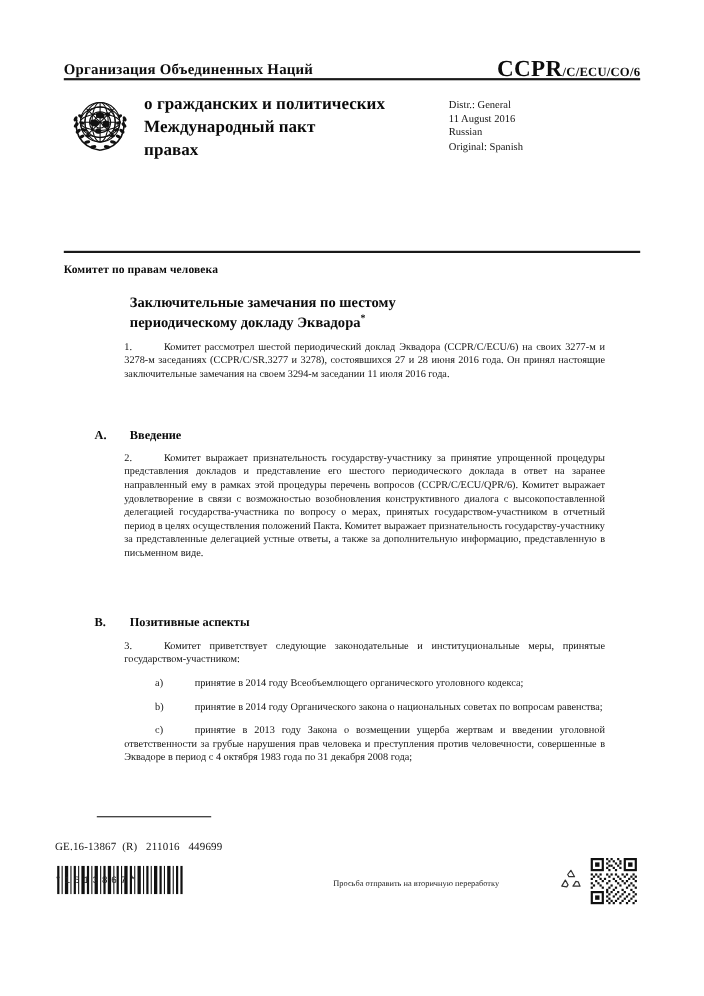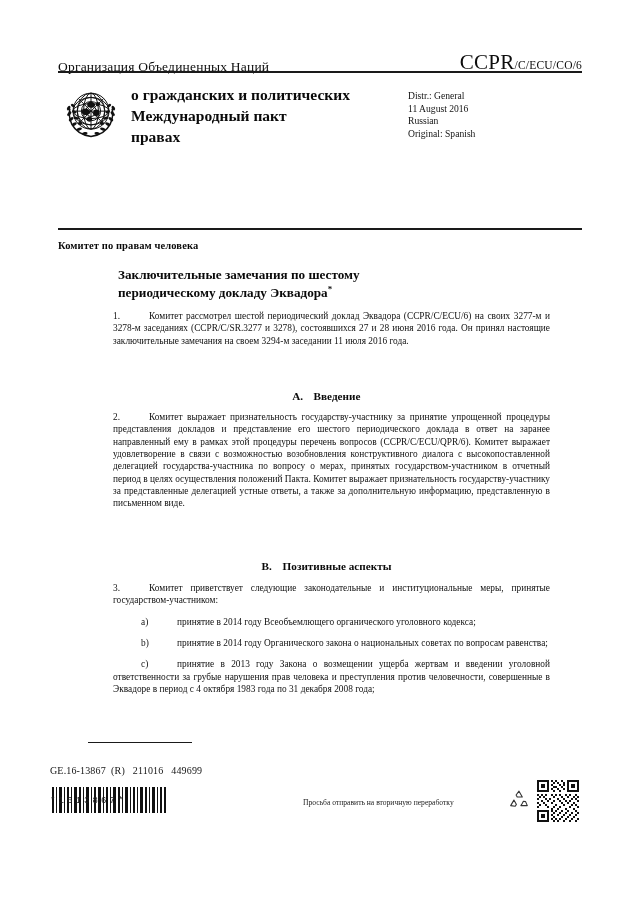--- a/index.html
+++ b/index.html
@@ -24,22 +24,23 @@
     background: #fff;
   }
 
   
   .hdr-top {
     position: absolute;
     left: 58px;
     top: 50px;
     width: 524px;
     display: flex;
-    align-items: flex-end;
+    align-items: center;
     justify-content: space-between;
+    font-weight: bold;
   }
   .org-name {
     font-size: 13.5px;
     letter-spacing: 0.2px;
     color: #0d0d0d;
     white-space: nowrap;
   }
   .symbol {
     white-space: nowrap;
     color: #0d0d0d;
@@ -156,21 +157,20 @@
     margin-bottom: 9px;
   }
 
   h2.sec {
     margin: 0;
     position: absolute;
     width: 470px;
     font-weight: bold;
     font-size: 11.2px;
     color: #0a0a0a;
-    text-align: center;
   }
   h2.sec .letter {
     display: inline-block;
     width: 32px;
   }
   .sec-a { left: 86px; top: 390px; }
   .sec-b { left: 86px; top: 560px; }
 
   .blk-p2 { position: absolute; left: 113px; top: 411px; width: 437px; }
   .blk-p3 { position: absolute; left: 113px; top: 582px; width: 437px; }

